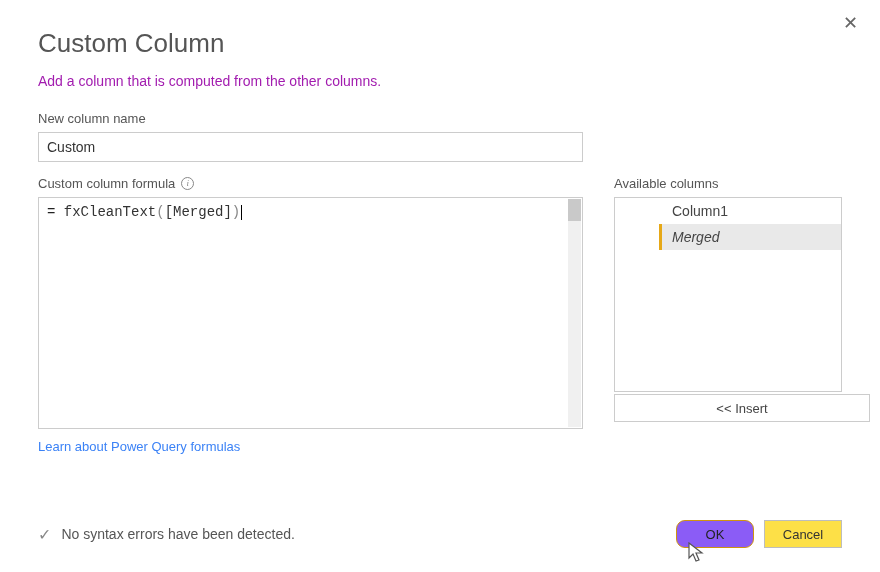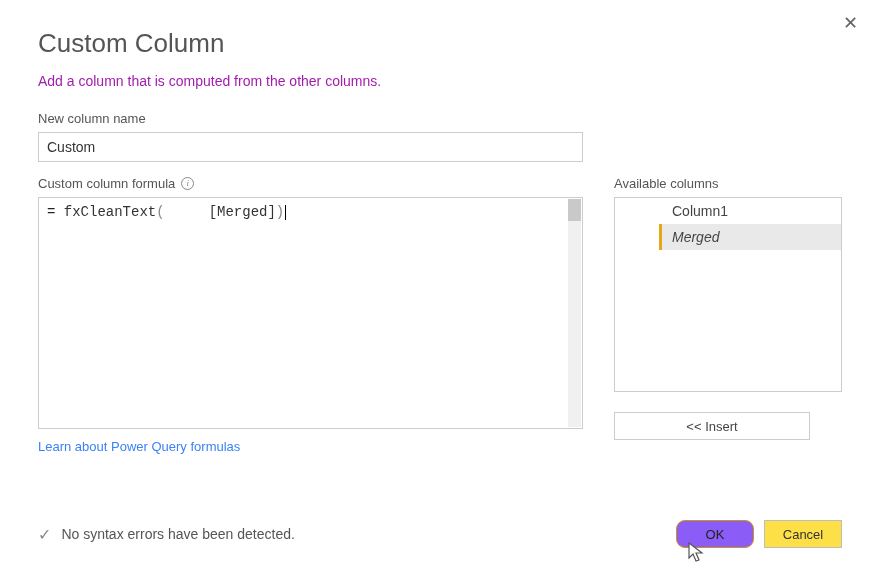--- a/index.html
+++ b/index.html
@@ -73,21 +73,21 @@
     .formula-text {
       padding: 6px 8px;
       font-family: Consolas, "Courier New", monospace;
       font-size: 14px;
       color: #222;
       white-space: pre;
     }
     .formula-text .eq { color: #222; }
     .formula-text .fn { color: #333; }
     .formula-text .paren { color: #888; }
-    .formula-text .bracket { color: #333; margin-left: 44px; }
+    .formula-text .bracket { color: #333; }
     .formula-scroll {
       position: absolute;
       right: 1px;
       top: 1px;
       width: 13px;
       height: calc(100% - 2px);
       background: #f0f0f0;
     }
     .formula-thumb {
       position: absolute;
@@ -136,23 +136,23 @@
       align-items: center;
       border-left: 3px solid transparent;
       cursor: pointer;
     }
     .avail-item.selected {
       background: #e9e9e9;
       border-left: 3px solid #e6a817;
       font-style: italic;
     }
     .insert-btn {
-      width: 196px;
+      width: 256px;
       height: 28px;
-      margin-top: 20px;
+      margin-top: 2px;
       border: 1px solid #ccc;
       background: #fff;
       font-size: 13px;
       color: #444;
       cursor: pointer;
       font-family: inherit;
     }
     .learn-link {
       display: inline-block;
       margin-top: 10px;

